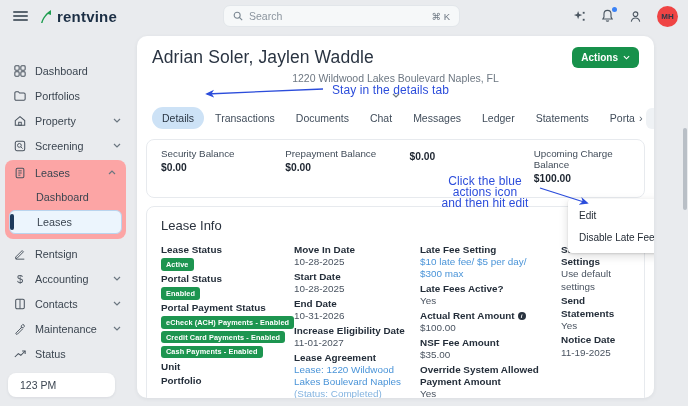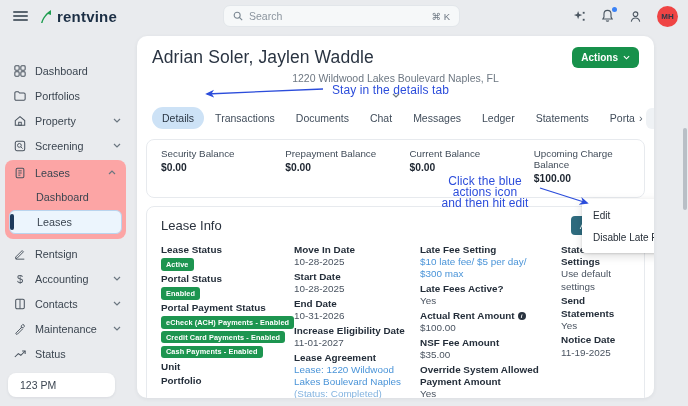--- a/index.html
+++ b/index.html
@@ -113,21 +113,21 @@
     border-radius:3px; margin:2px 0 2.5px 0; letter-spacing:.1px;
   }
   .info-dot {
     display:inline-flex; align-items:center; justify-content:center;
     width:8px; height:8px; border-radius:50%; background:#2a3340; color:#fff;
     font-size:6px; font-weight:bold; margin-left:3px; vertical-align:1px; font-style:italic;
   }
 
   
   .dropdown {
-    position:absolute; left:445px; top:163px; min-width:92px;
+    position:absolute; left:431px; top:163px; min-width:92px;
     background:#fff; border-radius:4px; box-shadow:0 1px 2px rgba(0,0,0,.12), 0 3px 10px rgba(0,0,0,.14);
     padding:5px 0; z-index:20;
   }
   .dropdown .item { font-size:10px; color:#242c36; padding:5.5px 11px; white-space:nowrap; cursor:pointer; }
 
   
   .anno-layer { position:absolute; inset:0; z-index:30; pointer-events:none; }
   .anno-text { position:absolute; font-size:12px; color:var(--note); font-weight:500; letter-spacing:.1px; }
   .anno-center { text-align:center; width:110px; line-height:11px; }
 
@@ -329,21 +329,20 @@
   <div class="subcard balance-card">
     <div class="balance-cell">
       <div class="balance-label">Security Balance</div>
       <div class="balance-value">$0.00</div>
     </div>
     <div class="balance-cell">
       <div class="balance-label">Prepayment Balance</div>
       <div class="balance-value">$0.00</div>
     </div>
     <div class="balance-cell">
-      <div class="balance-label">Current Balance</div>
       <div class="balance-value">$0.00</div>
     </div>
     <div class="balance-cell">
       <div class="balance-label">Upcoming Charge Balance</div>
       <div class="balance-value">$100.00</div>
     </div>
   </div>
 
   <div class="subcard lease-card">
     <div class="lease-head">

